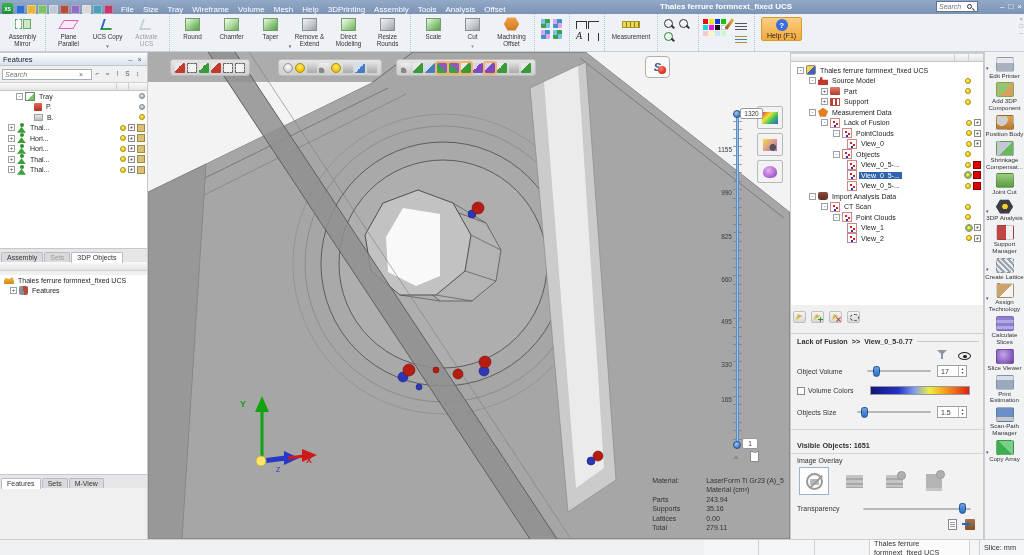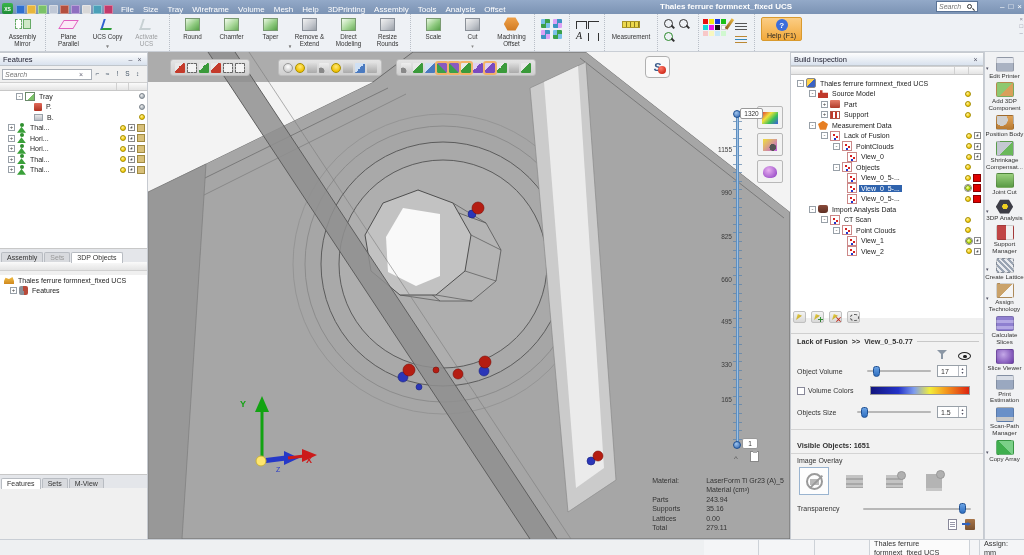--- a/index.html
+++ b/index.html
@@ -664,25 +664,20 @@
       <span class="ml">Supports</span>
       <span class="mv">35.16</span>
       <span class="ml">Lattices</span>
       <span class="mv">0.00</span>
       <span class="ml">Total</span>
       <span class="mv">279.11</span>
     </div>
   </div>
 
   <div class="panel bip">
-    <div class="phead">
-      <span>Build Inspection</span>
-      <span class="sp"></span>
-      <span class="hbtn">×</span>
-    </div>
     <div class="colhdr">
         <i style="right:28px"></i>
         <i style="right:14px"></i>
       </div>
     <div class="tree" style="padding-top:3px">
       <div class="trow" style="padding-left:6px">
         <span class="exp">-</span>
         <span class="ico" style="width:10px;height:10px;background:linear-gradient(135deg,#ffd24a 0 50%,#3a62c4 50% 100%);border:1px solid #888;border-radius:2px"></span>
         <span class="lbl">Thales ferrure formnext_fixed UCS</span>
       </div>
@@ -960,16 +955,16 @@
       </div>
   </div>
 
   <div class="status">
     <div class="scell" style="flex:1;background:#eef0f2;border-right:0"></div>
     <div class="scell" style="width:55px"></div>
     <div class="scell" style="width:56px"></div>
     <div class="scell" style="width:55px"></div>
     <div class="scell" style="width:100px;background:#fbfbfb">Thales ferrure formnext_fixed UCS</div>
     <div class="scell" style="width:10px"></div>
-    <div class="scell" style="width:44px;border-right:0">Assign: mm</div>
+    <div class="scell" style="width:44px;border-right:0">Slice: mm</div>
   </div>
 
 </div>
 
 </body></html>

